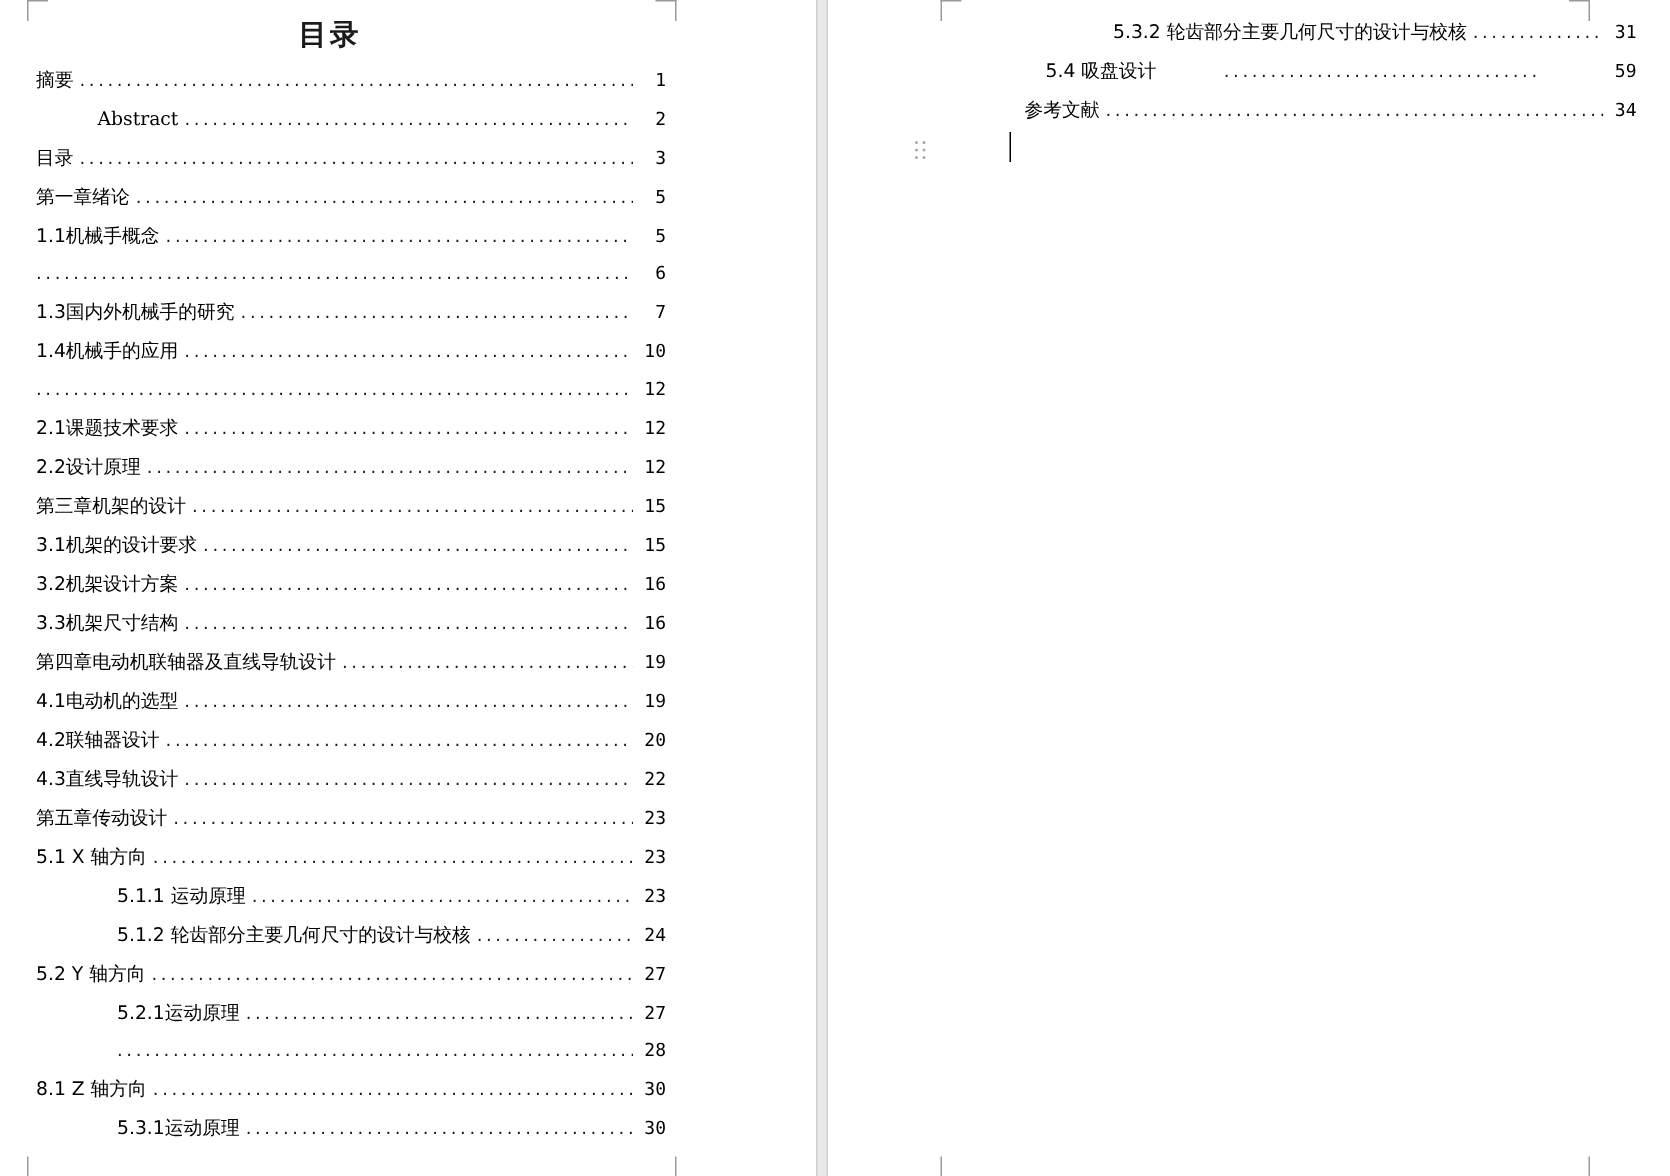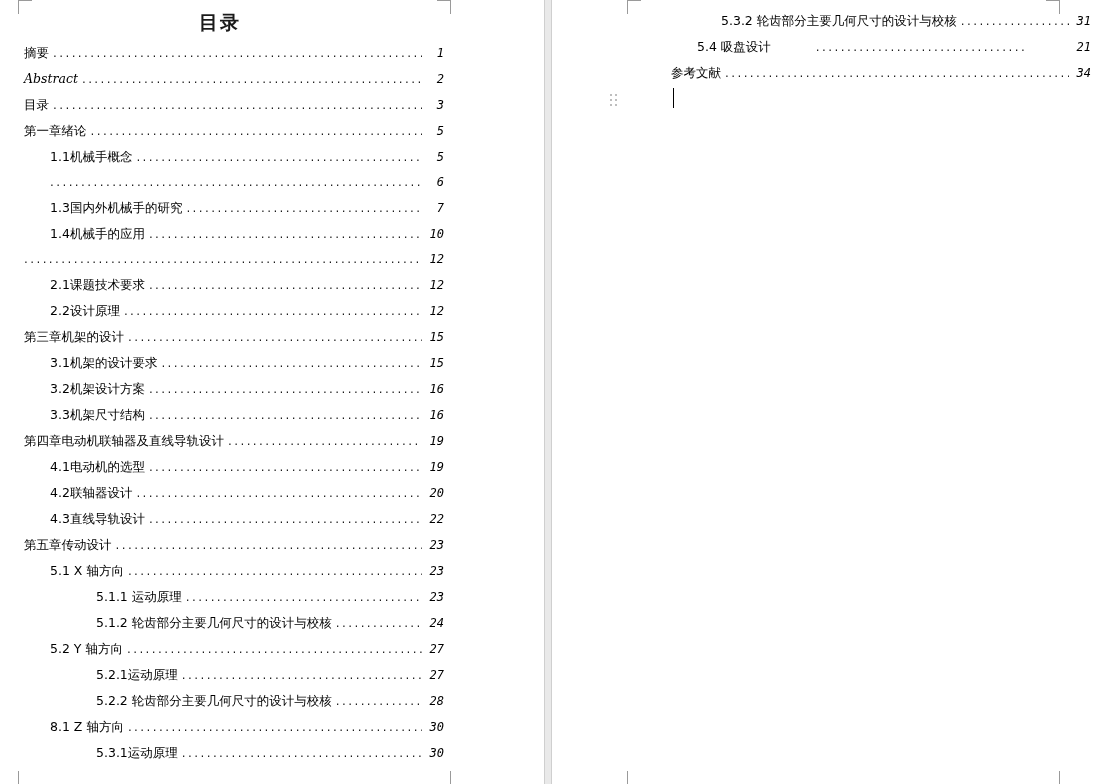--- a/index.html
+++ b/index.html
@@ -107,31 +107,30 @@
     color: #1a1a1a;
     white-space: nowrap;
   }
   .toc-entry .pageno {
     flex: 0 0 auto;
     padding-left: 4px;
     font-family: "DejaVu Sans Mono", monospace;
     font-size: 12px;
     text-align: right;
     min-width: 18px;
-    font-style: italic;
   }
   .lvl-0 { margin-left: 0px; }
-  .lvl-1 { margin-left: 26px; }
-  .lvl-2 { margin-left: 72px; }
-  .italic .label { font-style: italic; font-family: "DejaVu Serif", serif; }
+  .lvl-1 { }
+  .lvl-2 { margin-left: 54px; }
+  .italic .label { font-family: "DejaVu Serif", serif; margin-left: 41px; }
 
   
-  .r-lvl-2 { margin-left: 50px; }
+  .r-lvl-2 { margin-left: 71px; }
   .r-lvl-1 { margin-left: 26px; gap: 41px; }
-  .r-lvl-0 { margin-left: 0px; }
+  .r-lvl-0 { margin-left: 12px; }
 
   .drag-handle {
     position: absolute;
     left: 610px;
     top: 94px;
     width: 12px;
     height: 14px;
     display: grid;
     grid-template-columns: repeat(2, 4px);
     grid-template-rows: repeat(3, 4px);
@@ -284,21 +283,20 @@
           <span class="label">5.2 Y 轴方向</span>
           <span class="leader">..........................................................................................</span>
           <span class="pageno">27</span>
         </div>
         <div class="toc-entry lvl-2">
           <span class="label">5.2.1运动原理</span>
           <span class="leader">..........................................................................................</span>
           <span class="pageno">27</span>
         </div>
         <div class="toc-entry lvl-2">
-          <span class="label">5.2.2 轮齿部分主要几何尺寸的设计与校核</span>
           <span class="leader">..........................................................................................</span>
           <span class="pageno">28</span>
         </div>
         <div class="toc-entry lvl-1">
           <span class="label">8.1 Z 轴方向</span>
           <span class="leader">..........................................................................................</span>
           <span class="pageno">30</span>
         </div>
         <div class="toc-entry lvl-2">
           <span class="label">5.3.1运动原理</span>
@@ -319,21 +317,21 @@
 
   <div class="toc-right" id="toc-right">
       <div class="toc-entry r-lvl-2">
         <span class="label">5.3.2 轮齿部分主要几何尺寸的设计与校核</span>
         <span class="leader">..........................................................................................</span>
         <span class="pageno">31</span>
       </div>
       <div class="toc-entry r-lvl-1">
         <span class="label">5.4 吸盘设计</span>
         <span class="leader">..........................................................................................</span>
-        <span class="pageno">21</span>
+        <span class="pageno">59</span>
       </div>
       <div class="toc-entry r-lvl-0">
         <span class="label">参考文献</span>
         <span class="leader">..........................................................................................</span>
         <span class="pageno">34</span>
       </div>
     </div>
 
   <div class="drag-handle">
     <i></i>

